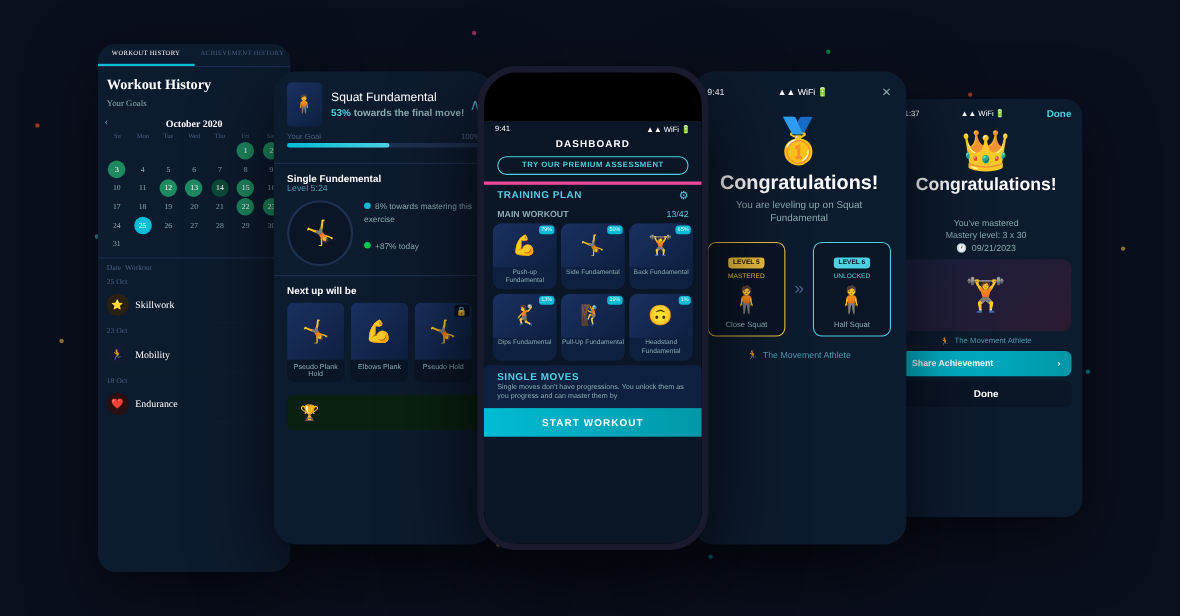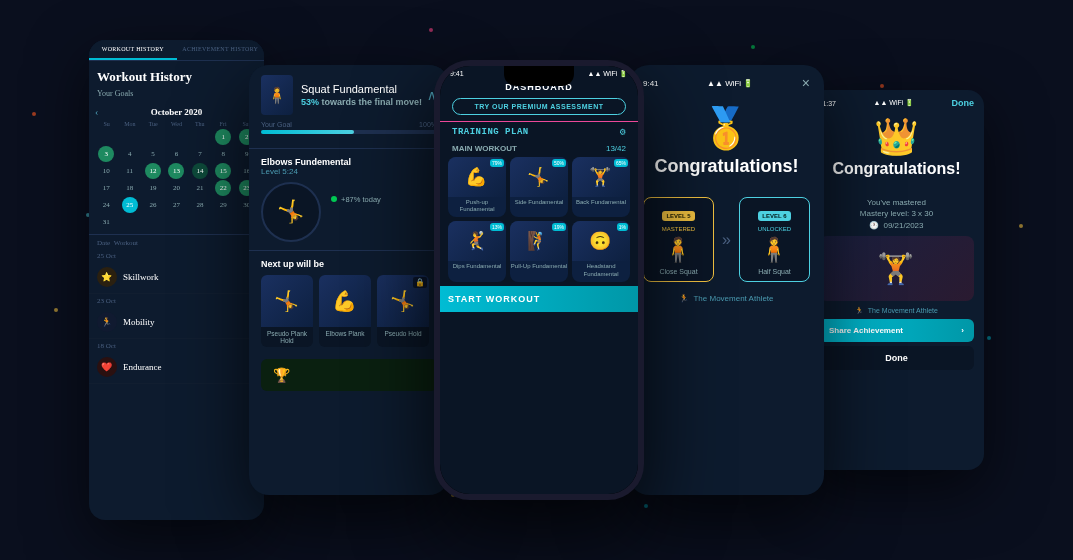--- a/index.html
+++ b/index.html
@@ -392,20 +392,21 @@
       background: #000;
       border-radius: 0 0 12px 12px;
       z-index: 10;
     }
     .phone-screen {
       width: 100%;
       height: 100%;
       background: #0a1525;
       overflow: hidden;
       position: relative;
+      margin-top: 44px;
     }
     .phone-status-bar {
       display: flex;
       justify-content: space-between;
       padding: 4px 10px 2px;
       font-size: 7px;
       color: #fff;
     }
     .dashboard-header {
       text-align: center;
@@ -423,24 +424,23 @@
       font-size: 7px;
       padding: 4px 10px;
       text-align: center;
       margin: 0 12px 6px;
       font-weight: 600;
       letter-spacing: 0.5px;
     }
     .training-plan-header {
       display: flex;
       justify-content: space-between;
-      align-items: center;
+      align-items: flex-start;
       padding: 4px 12px;
-      border-top: 1px solid #ec4899;
-      font-family: Liberation Mono, monospace;
+      border-top: 3px solid #ec4899;
     }
     .training-plan-title {
       font-size: 9px;
       font-weight: 700;
       color: #4dd0e1;
       letter-spacing: 0.5px;
     }
     .training-plan-icon {
       font-size: 10px;
       color: #4dd0e1;
@@ -512,21 +512,21 @@
     }
     .single-moves-desc {
       font-size: 6.5px;
       color: #8aabb0;
       margin-top: 2px;
       line-height: 1.3;
     }
     .start-workout-btn {
       background: linear-gradient(90deg, #00bcd4, #0097a7);
       color: #fff;
-      text-align: left;
+      text-align: center;
       font-size: 9px;
       font-weight: 700;
       padding: 8px;
       letter-spacing: 1px;
       margin-top: auto;
     }
 
     
     .screen4 {
       width: 195px;
@@ -862,25 +862,26 @@
         <div class="progress-bar-label">
           <span>Your Goal</span>
           <span>100%</span>
         </div>
         <div class="progress-bar">
           <div class="progress-bar-fill"></div>
         </div>
       </div>
     </div>
     <div class="pullup-section">
-      <div class="pullup-title">Elbows Fundemental</div>
+      <div class="pullup-title">Single Fundemental</div>
       <div class="pullup-level">Level 5:24</div>
       <div class="pullup-content">
         <div class="pullup-circle">🤸</div>
         <div class="pullup-stats">
+          <div><span class="pullup-stat-dot"></span><span>8% towards mastering this exercise</span></div>
           <br>
           <div><span class="pullup-stat-dot green"></span><span>+87% today</span></div>
         </div>
       </div>
     </div>
     <div class="next-up">
       <div class="next-up-title">Next up will be</div>
       <div class="next-up-items">
         <div class="next-up-item">
           <div class="next-up-img">🤸</div>
@@ -939,33 +940,39 @@
         </div>
         <div class="mission-item">
           <div class="mission-img">🧗<span class="mission-badge">19%</span></div>
           <div class="mission-label">Pull-Up Fundamental</div>
         </div>
         <div class="mission-item">
           <div class="mission-img">🙃<span class="mission-badge">1%</span></div>
           <div class="mission-label">Headstand Fundamental</div>
         </div>
       </div>
+      <div class="single-moves-header">
+        <div class="single-moves-title">SINGLE MOVES</div>
+        <div class="single-moves-desc">Single moves don't have progressions. You unlock them as you progress and can master them by</div>
+      </div>
       <div class="start-workout-btn">START WORKOUT</div>
     </div>
   </div>
 
   <div class="screen4">
     <div class="screen4-status">
       <span>9:41</span>
       <span style="font-size:8px">▲▲ WiFi 🔋</span>
       <span class="close-btn">×</span>
     </div>
     <div class="congrats-content">
       <div class="medal-icon">🥇</div>
       <div class="congrats-title">Congratulations!</div>
+      <div class="congrats-sub">You are leveling up on
+Squat Fundamental</div>
     </div>
     <div class="level-cards">
       <div class="level-card mastered">
         <div class="level-badge gold">LEVEL 5</div>
         <div style="font-size:6px;color:#f0c040;margin-top:1px;">MASTERED</div>
         <div class="level-figure">🧍</div>
         <div class="level-name">Close Squat</div>
       </div>
       <div class="level-arrow">»</div>
       <div class="level-card unlocked">

